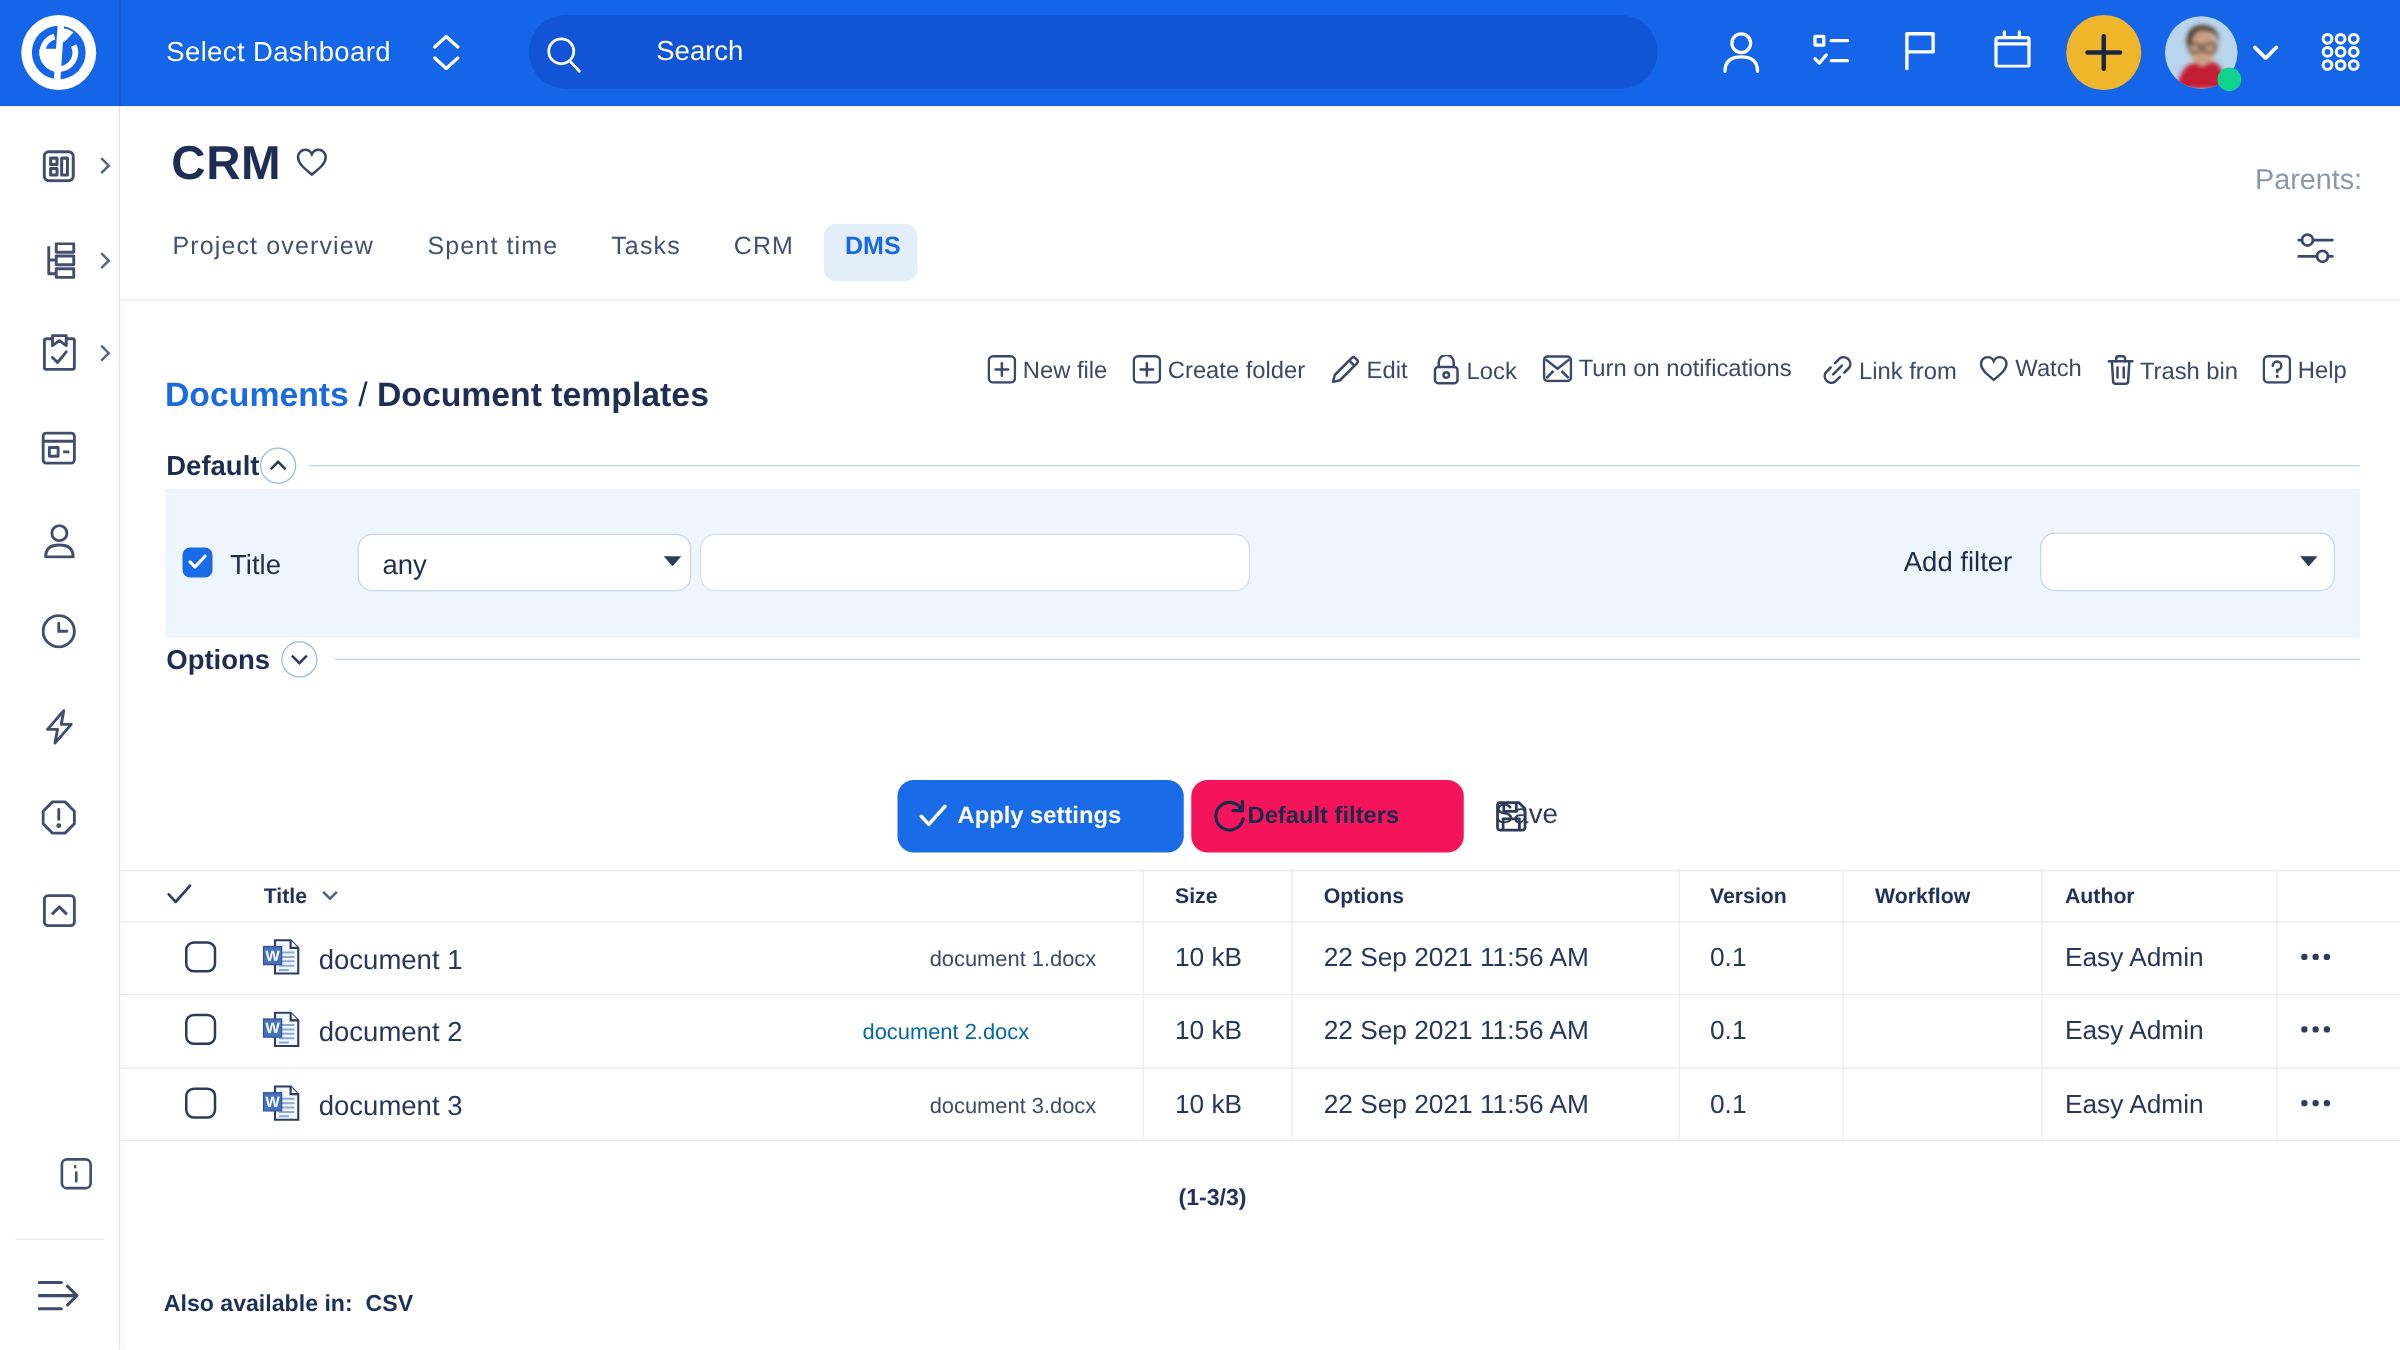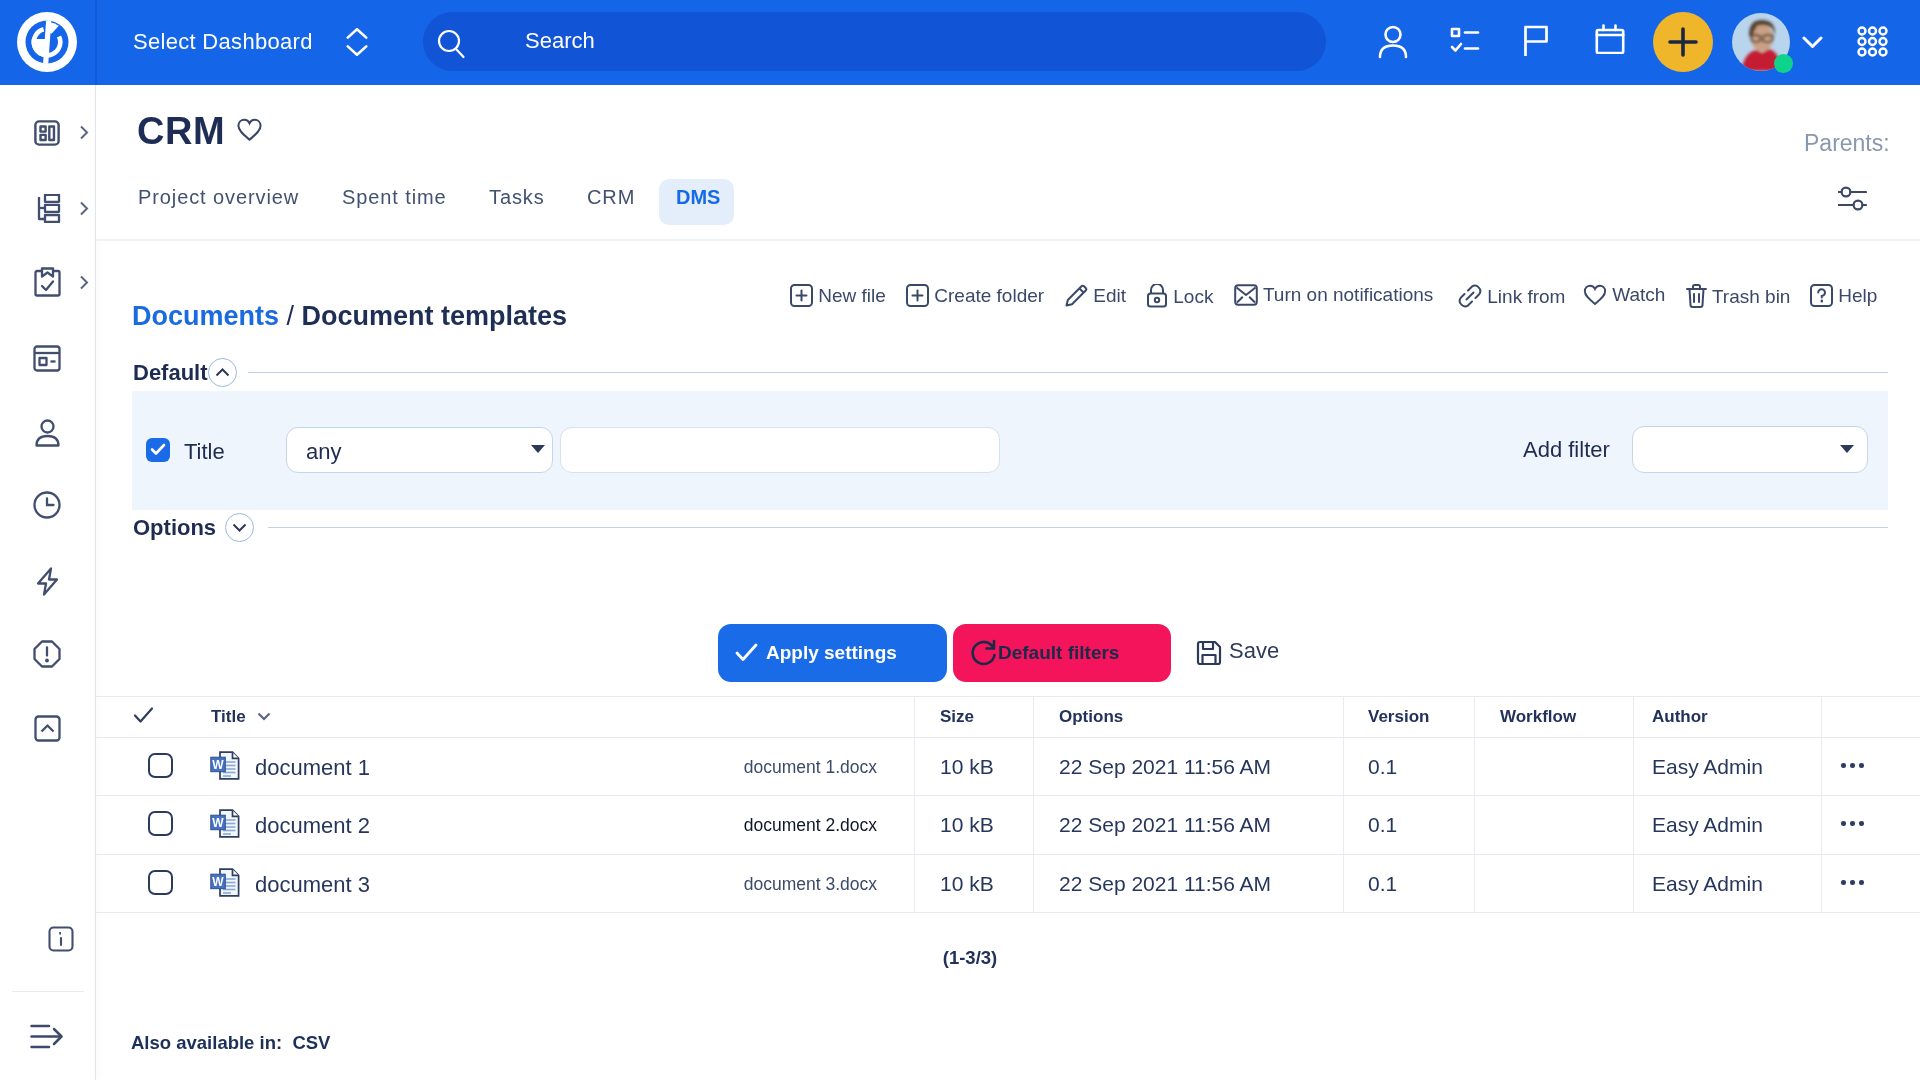--- a/index.html
+++ b/index.html
@@ -369,21 +369,21 @@
       <path d="M25 2 L25 9.5 L17.5 9.5" stroke-linejoin="round"></path>
     </svg>
     <span style="margin-left:45px">Default filters</span>
   </div>
   <div class="savebtn">
     <svg class="abs" style="left:0px;top:2px" width="26" height="26" viewBox="0 0 26 26" fill="none" stroke="#2c3b59" stroke-width="2.2" stroke-linejoin="round">
       <path d="M2 4 A2 2 0 0 1 4 2 L19 2 L24 7 L24 22 A2 2 0 0 1 22 24 L4 24 A2 2 0 0 1 2 22 Z"></path>
       <path d="M7 2 L7 9 L17 9 L17 2"></path>
       <path d="M6.5 24 L6.5 15 L19.5 15 L19.5 24"></path>
     </svg>
-    <span style="margin-left:33px">Save</span>
+    <span style="">Save</span>
   </div>
 
   <div class="thead-line" style="top:696px;width:1824px"></div>
   <div class="thead-line" style="top:737px;width:1824px"></div>
   <div class="thead-line" style="top:795px;width:1824px"></div>
   <div class="thead-line" style="top:854px;width:1824px"></div>
   <div class="thead-line" style="top:912px;width:1824px"></div>
   <div class="vline" style="left:914px;top:696px;height:216px"></div>
   <div class="vline" style="left:1033px;top:696px;height:216px"></div>
   <div class="vline" style="left:1343px;top:696px;height:216px"></div>
@@ -437,21 +437,21 @@
     <path d="M13 11 L25.5 11"></path>
         <path d="M13 14.5 L25.5 14.5"></path>
         <path d="M13 18 L25.5 18"></path>
         <path d="M13 21.5 L25.5 21.5"></path>
         <path d="M13 25 L21 25"></path>
   </g>
   <rect x="0.8" y="6.2" width="14.5" height="14.5" fill="#4472c4" stroke="#33508e" stroke-width="1"></rect>
   <text x="8" y="17.6" font-family="Liberation Sans, sans-serif" font-size="12" font-weight="700" fill="#fff" text-anchor="middle">W</text>
 </svg>
   <div class="td" style="left:255px;top:813px;font-size:22px">document 2</div>
-  <div class="td" style="left:690px;top:815px;width:187px;text-align:right;font-size:17.5px;color:#0f172a">document 2.docx</div>
+  <div class="td" style="left:690px;top:815px;width:187px;font-size:17.5px;color:#0369a1">document 2.docx</div>
   <div class="td" style="left:940px;top:813px">10 kB</div>
   <div class="td" style="left:1059px;top:813px">22 Sep 2021 11:56 AM</div>
   <div class="td" style="left:1368px;top:813px">0.1</div>
   <div class="td" style="left:1652px;top:813px">Easy Admin</div>
   <div class="dots" style="left:1841px;top:821px">
       <i></i>
       <i></i>
       <i></i>
     </div>
 

